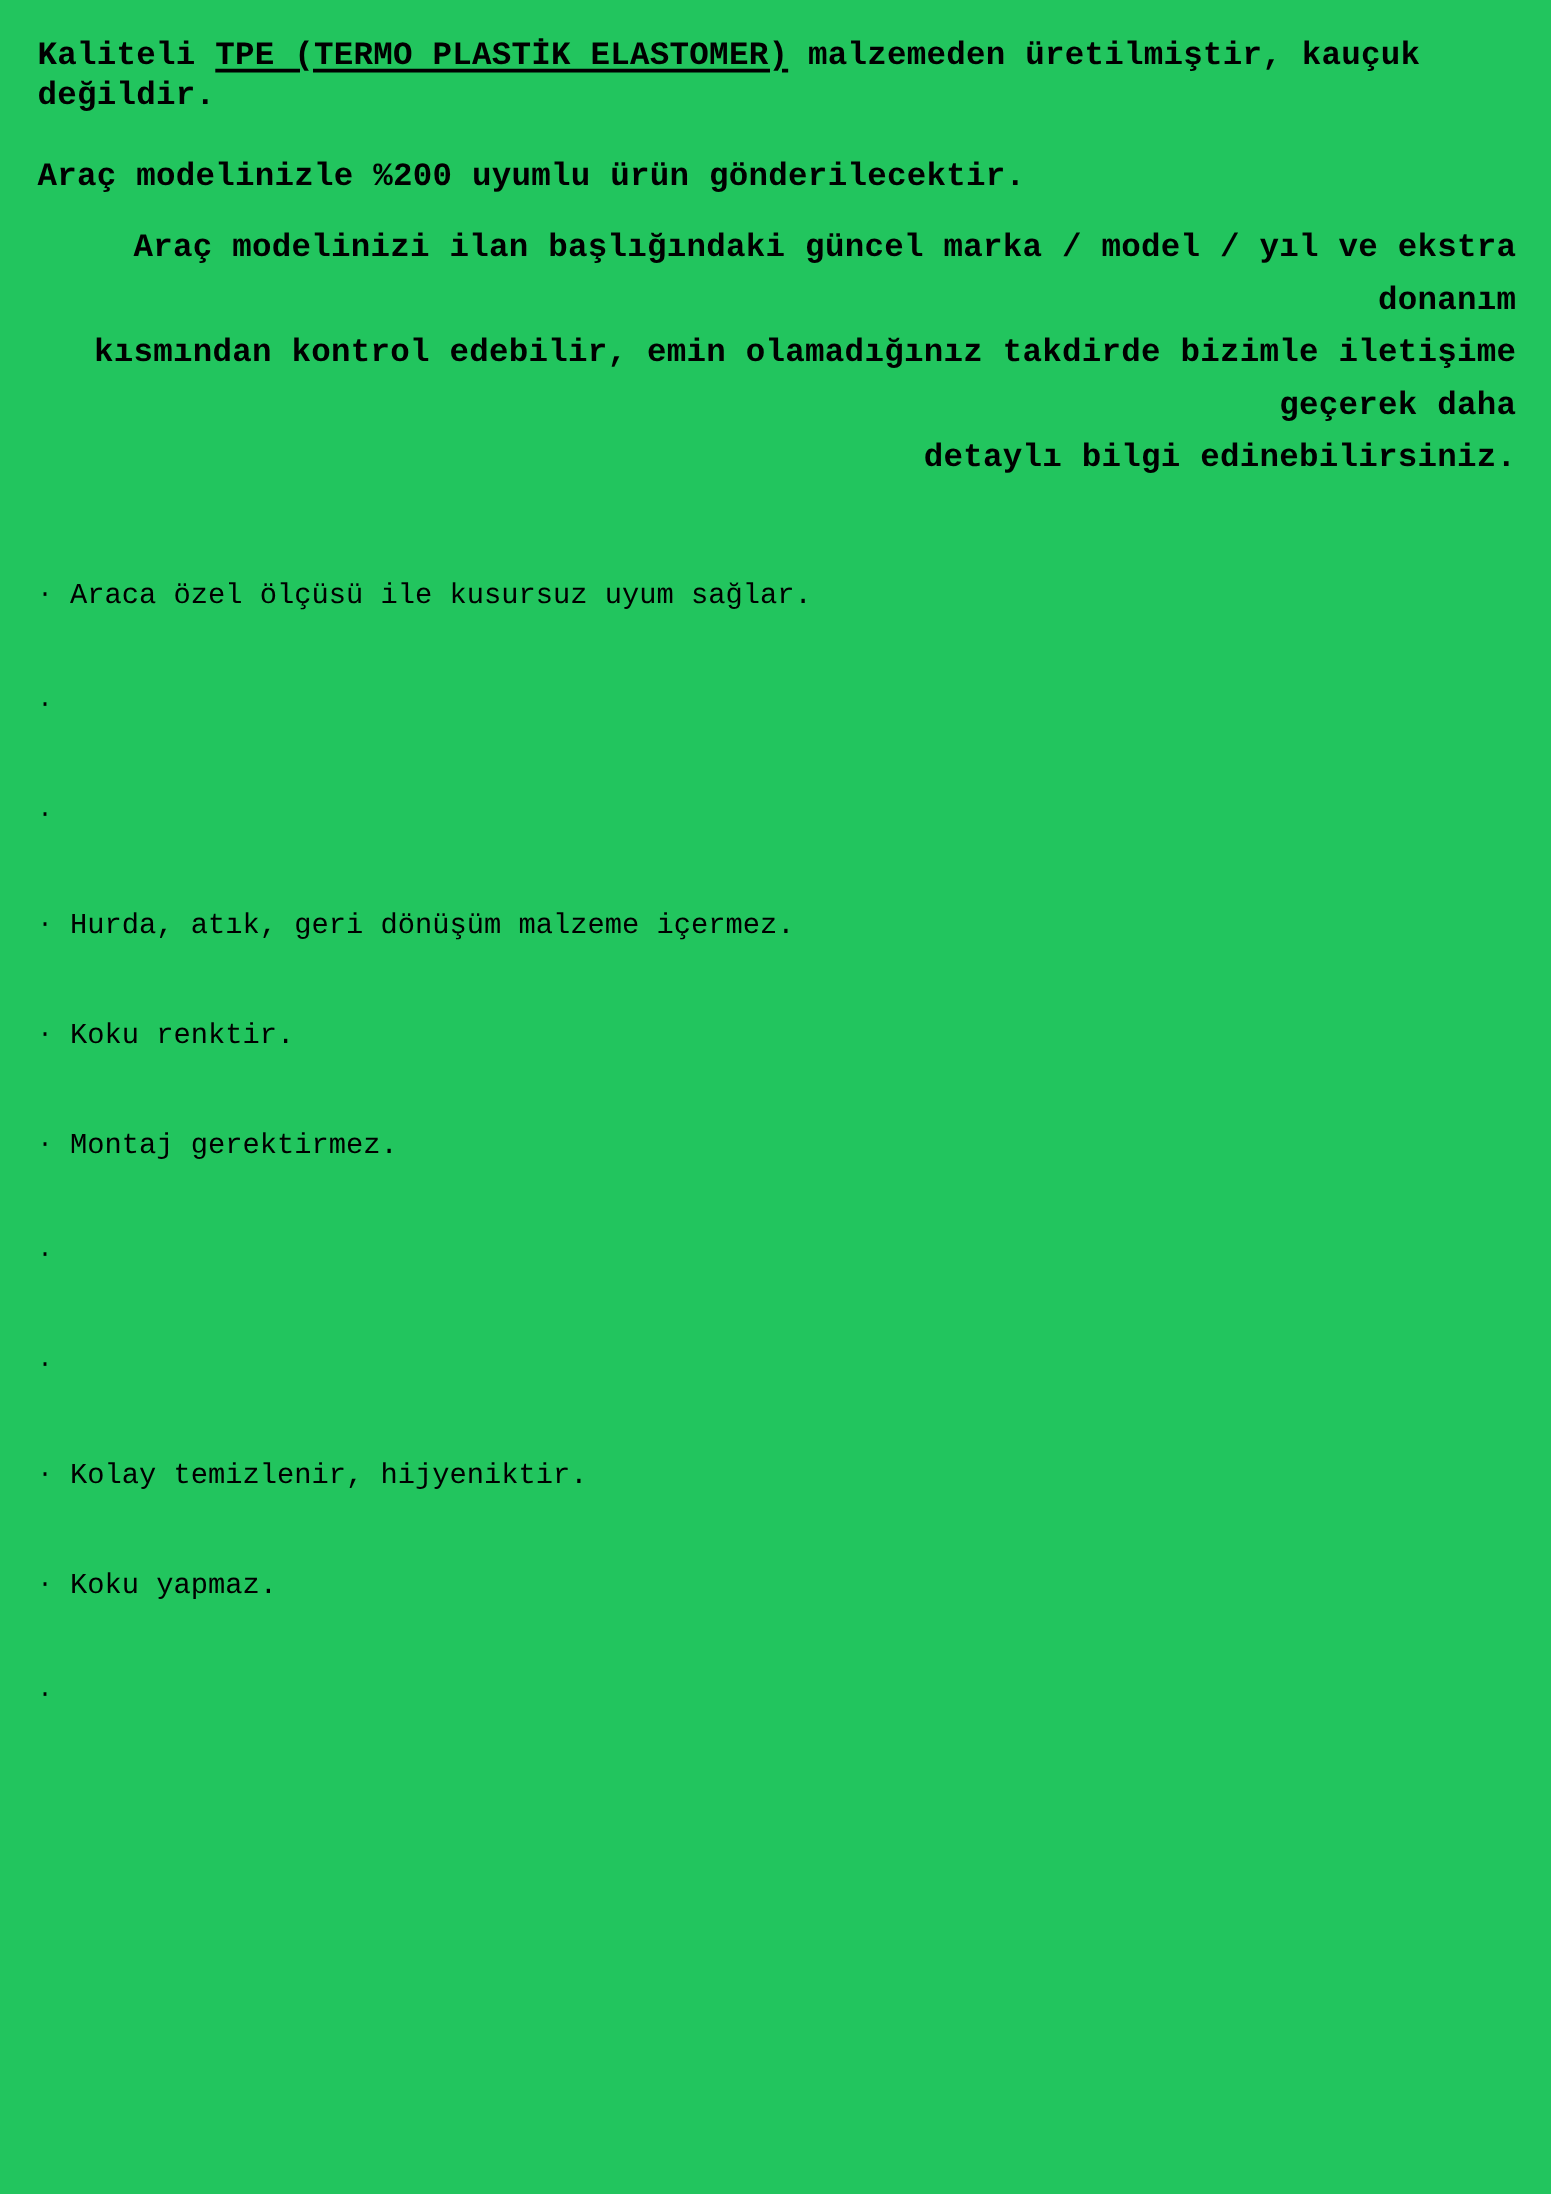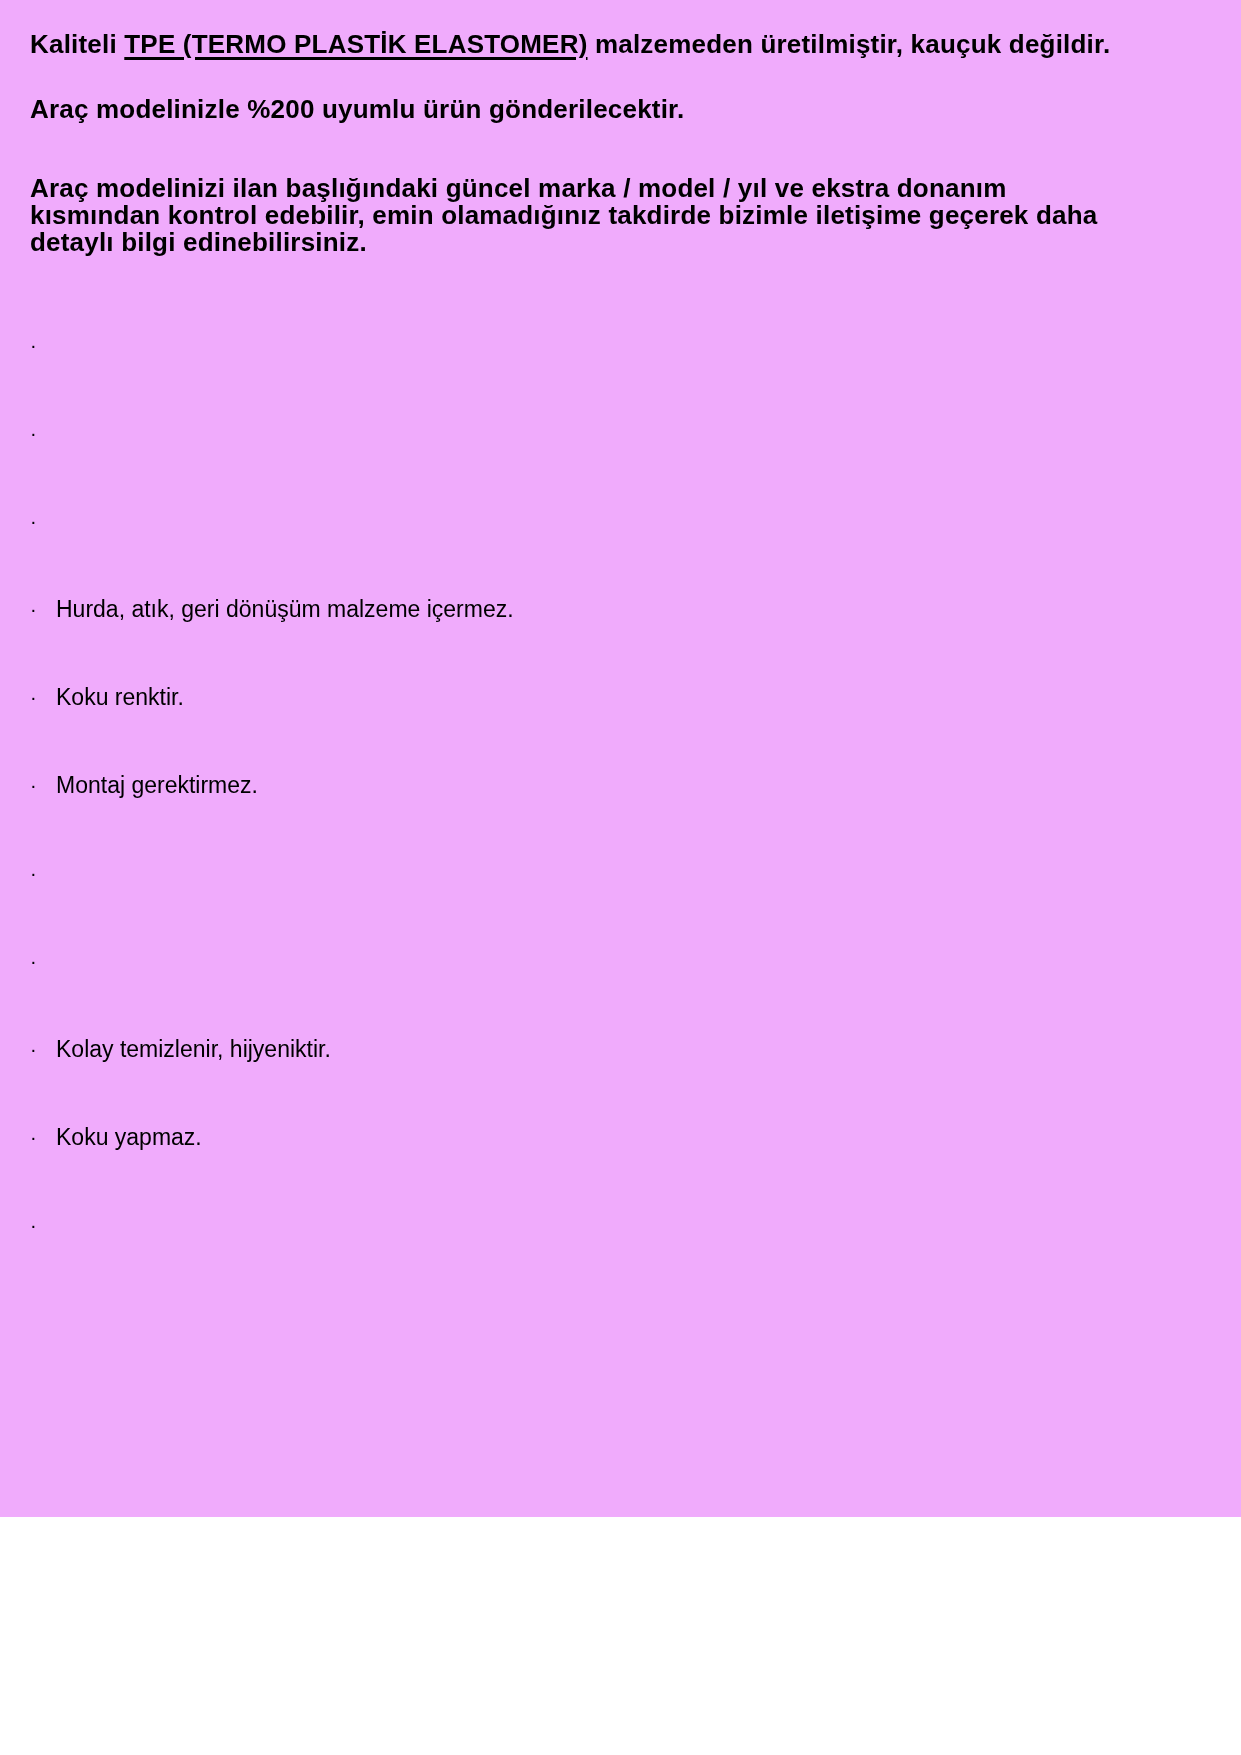--- a/index.html
+++ b/index.html
@@ -3,40 +3,41 @@
 <meta charset="utf-8">
 <style>
   html, body {
     margin: 0;
     padding: 0;
     background: #ffffff;
   }
   .page {
     position: relative;
     width: 1241px;
-    height: 1517px;
-    background: #f0abfc;
+    height: 1755px;
+    background: #22c55e;
     box-sizing: border-box;
     padding: 28px 28px 0 30px;
-    font-family: Liberation Sans, sans-serif;
+    font-family: Liberation Mono, monospace;
     color: #000000;
     overflow: hidden;
   }
   .heading {
     font-size: 26px;
     font-weight: bold;
     line-height: 32px;
     margin: 0;
     letter-spacing: 0.2px;
   }
   .heading.h2 { margin-top: 33px; }
   .heading.h3 {
-    margin-top: 50px;
-    line-height: 27px;
+    margin-top: 20px;
+    line-height: 42px;
     white-space: pre-line;
+    text-align: right;
   }
   .underlined {
     text-decoration: underline;
     text-decoration-thickness: 3px;
     text-underline-offset: 4px;
   }
   .feature-list {
     list-style: none;
     margin: 75px 0 0 0;
     padding: 0;
@@ -72,20 +73,21 @@
 
   <p class="heading h2">Araç modelinizle %200 uyumlu ürün gönderilecektir.</p>
 
   <p class="heading h3">Araç modelinizi ilan başlığındaki güncel marka / model / yıl ve ekstra donanım
 kısmından kontrol edebilir, emin olamadığınız takdirde bizimle iletişime geçerek daha
 detaylı bilgi edinebilirsiniz.</p>
 
   <ul class="feature-list">
     <li class="feature-item">
       <span class="bullet-glyph">·</span>
+      <span class="feature-text">Araca özel ölçüsü ile kusursuz uyum sağlar.</span>
     </li>
     <li class="feature-item">
       <span class="bullet-glyph">·</span>
     </li>
     <li class="feature-item">
       <span class="bullet-glyph">·</span>
     </li>
     <li class="feature-item">
       <span class="bullet-glyph">·</span>
       <span class="feature-text">Hurda, atık, geri dönüşüm malzeme içermez.</span>

